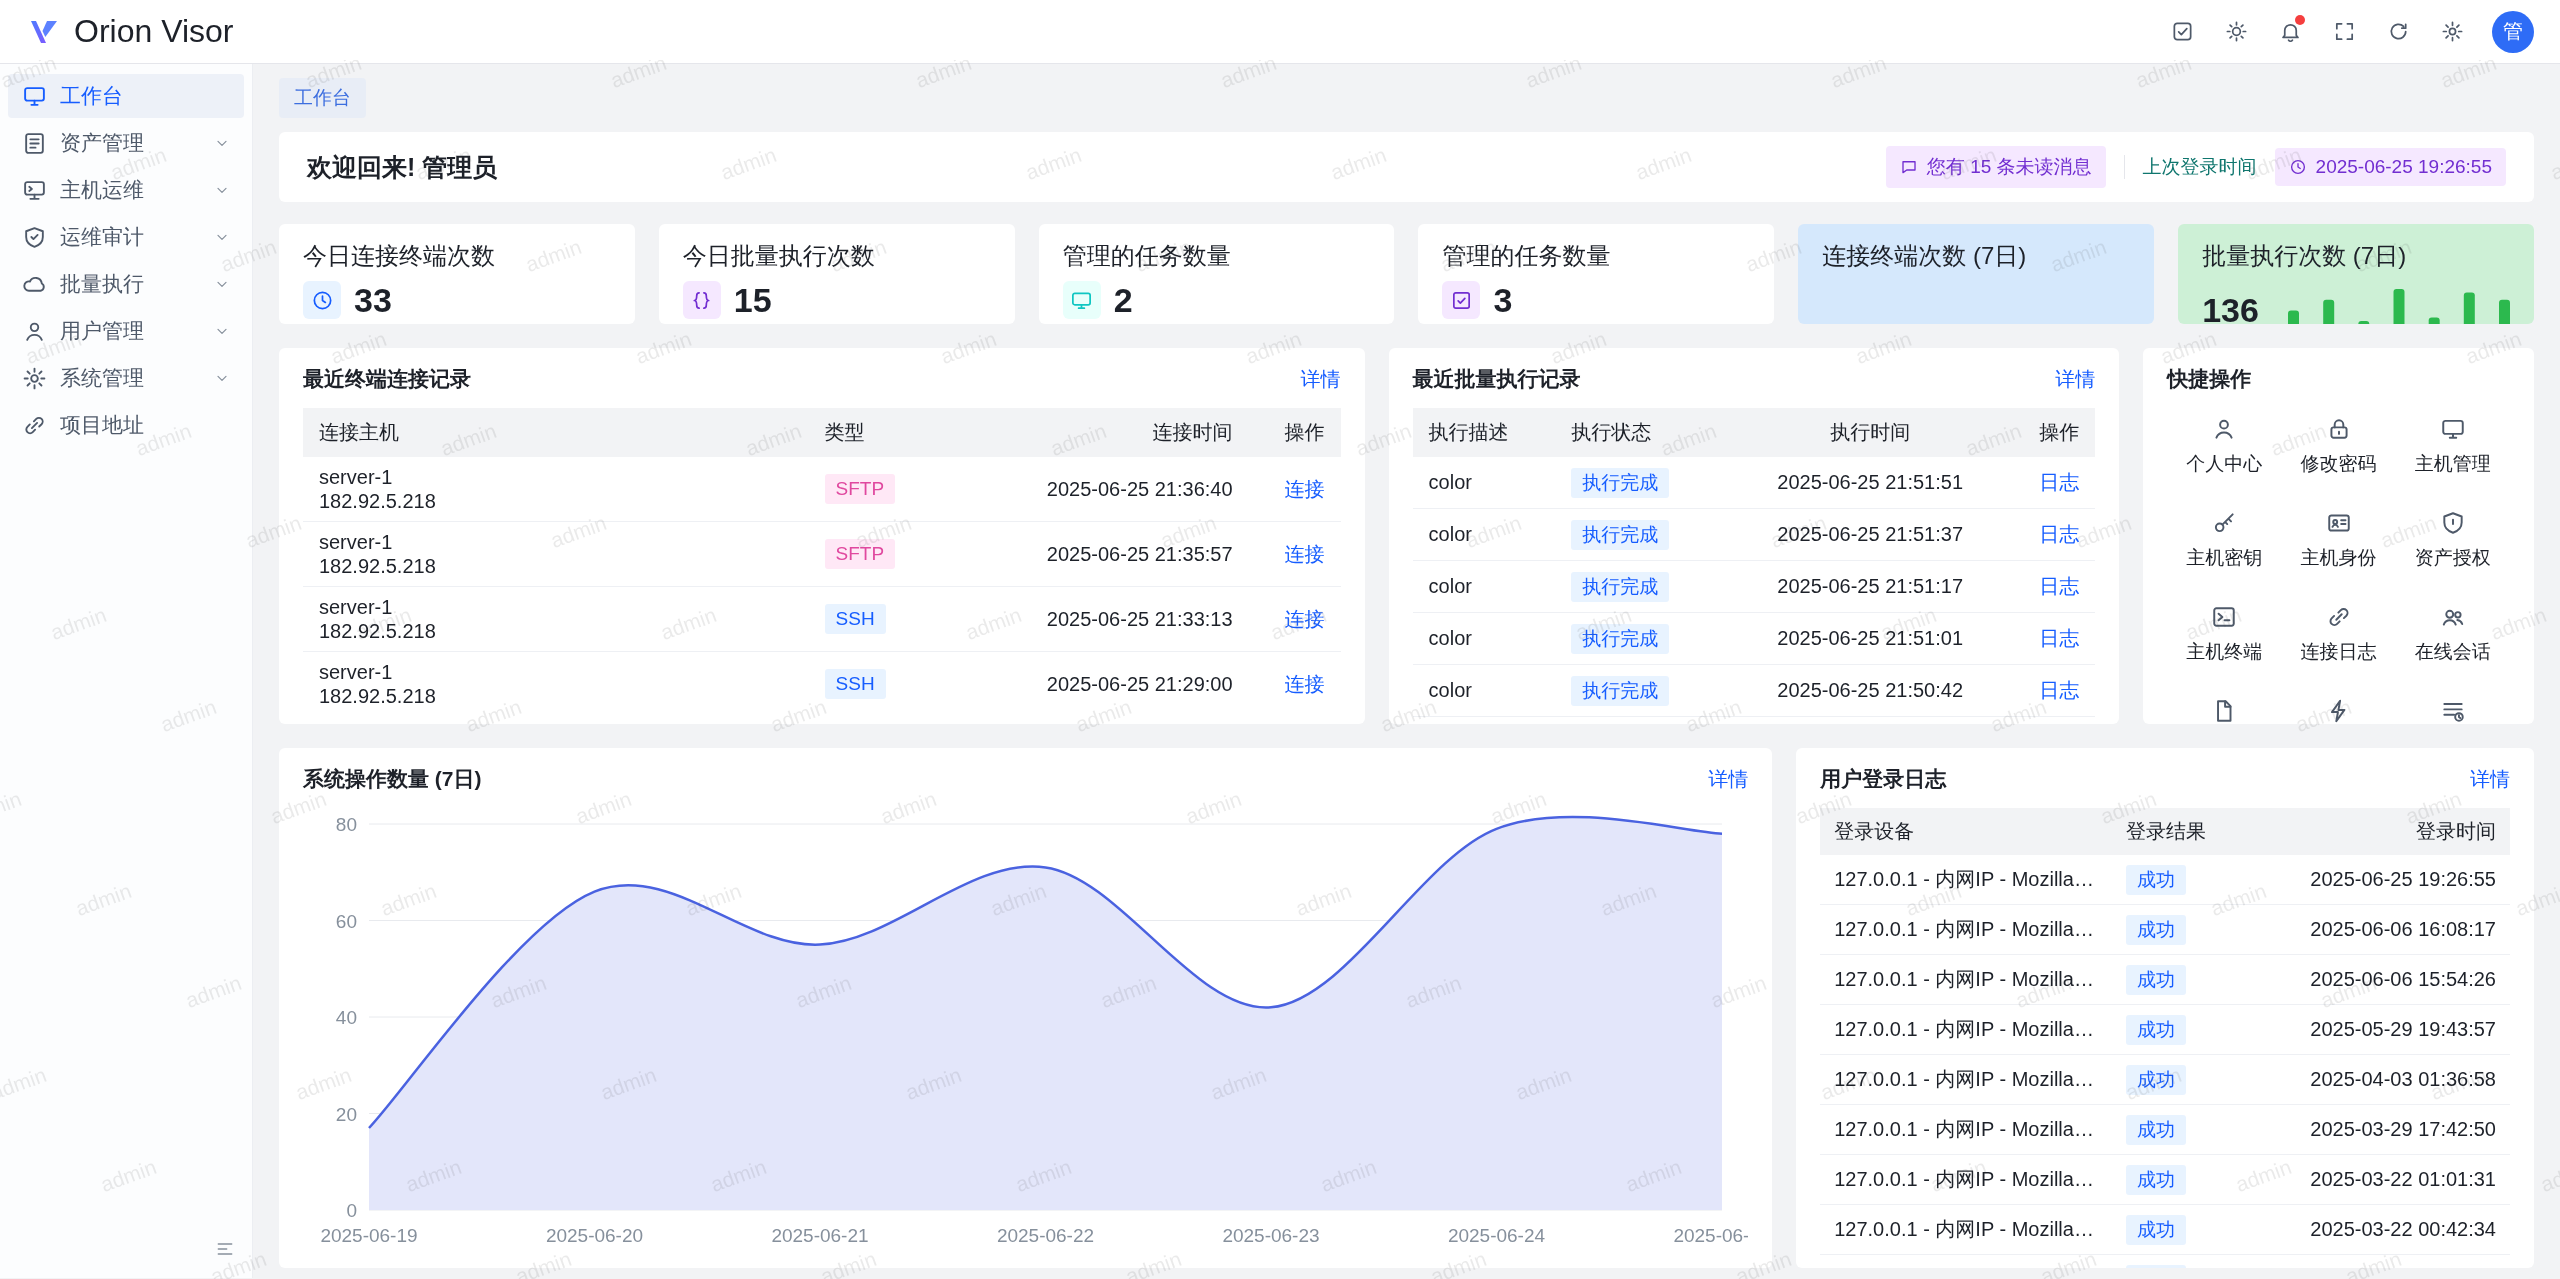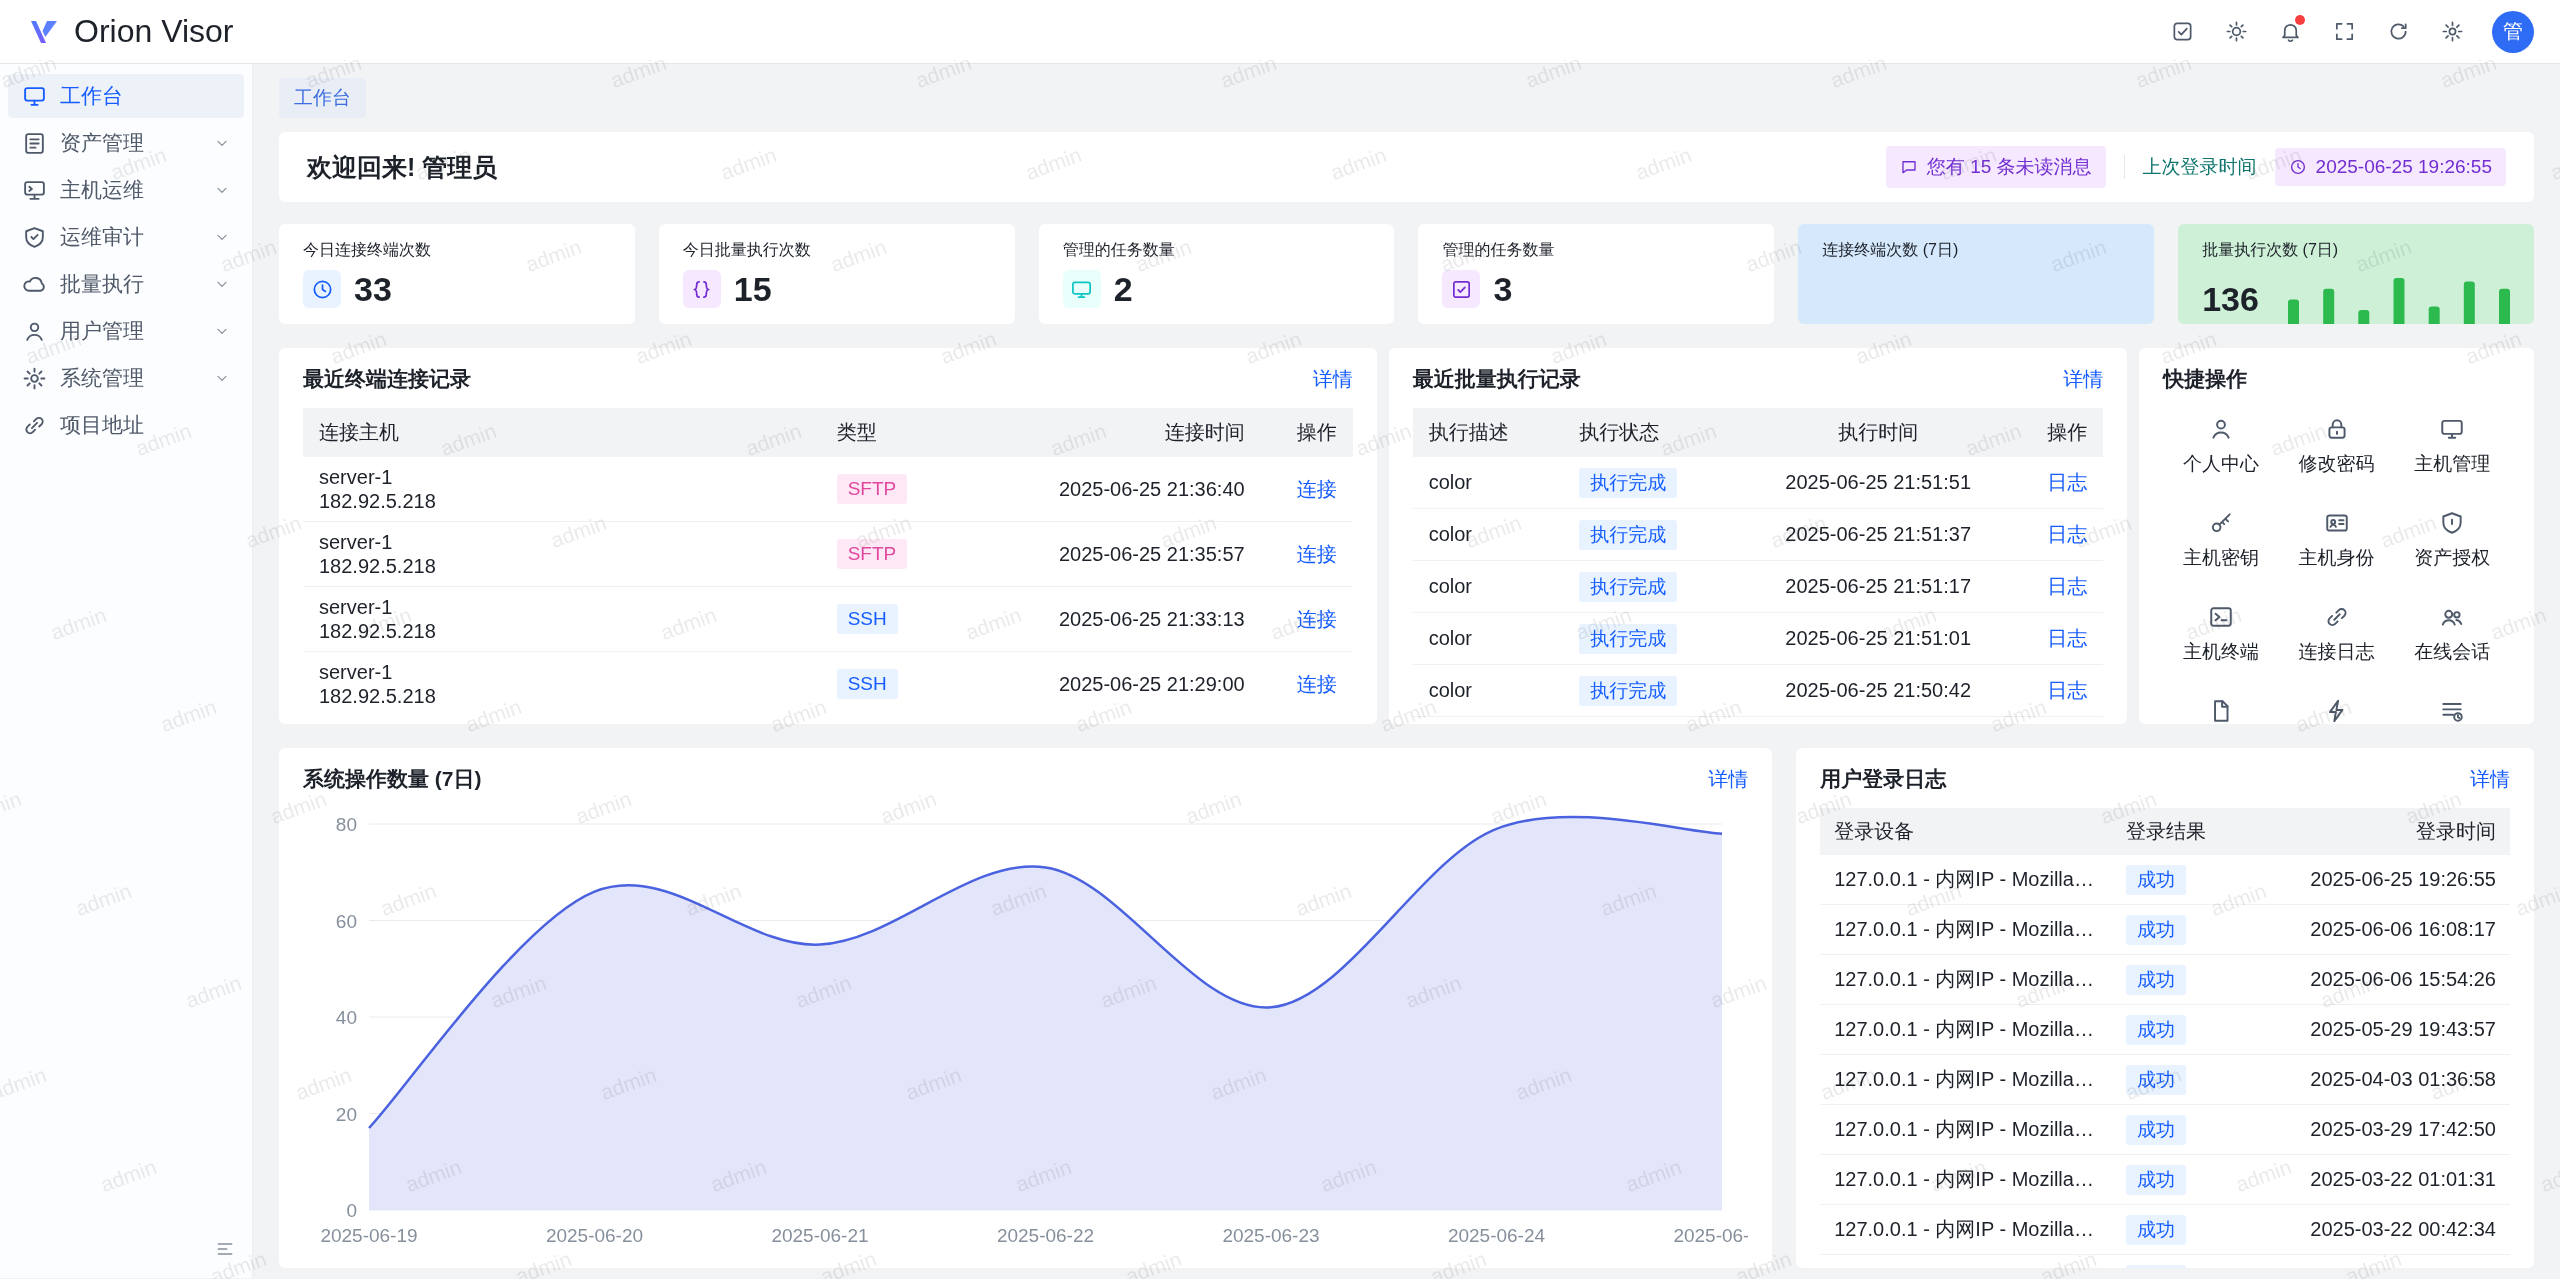--- a/index.html
+++ b/index.html
@@ -45,31 +45,31 @@
   .welcome-right{display:flex;align-items:center;gap:18px;font-size:19px}
   .pill{display:inline-flex;align-items:center;gap:9px;background:#f5e8ff;color:#722ed1;padding:8px 14px;border-radius:4px;cursor:pointer}
   .badge-icon{width:18px;height:18px;display:inline-flex}
   .vdiv{width:1px;height:24px;background:#e5e6eb}
   .last-login-label{color:#0f766e}
 
   
   .stats-row{display:flex;gap:24px;margin-bottom:24px}
   .stats-plain{display:contents}
   .stat-card{flex:1 1 0;height:100px;padding:16px 24px}
-  .stat-label{font-size:16px;color:#1d2129}
+  .stat-label{font-size:24px;color:#1d2129}
   .stat-bottom{display:flex;align-items:center;margin-top:9px;gap:13px}
   .stat-icon{width:38px;height:38px;border-radius:6px;display:inline-flex;align-items:center;justify-content:center}
   .stat-icon svg{width:23px;height:23px}
   .stat-value{font-size:34px;font-weight:600;color:#1d2129;line-height:1}
   .stat-hl-blue{background:#d5e8fc}
   .stat-hl-green{background:#cdf0d6}
   .spark{display:block;flex:1;min-width:0;height:58px;margin-left:16px}
 
   
-  .mid-row{display:flex;gap:12px;margin-bottom:24px;height:376px}
+  .mid-row{display:flex;gap:24px;margin-bottom:24px;height:376px}
   .mid-left{flex:684 1 0;padding:16px 24px 0}
   .mid-center{flex:450 1 0;padding:16px 24px 0}
   .mid-right{flex:226 1 0;padding:16px 24px 0}
   .card-head{display:flex;justify-content:space-between;align-items:center;margin-bottom:14px;height:30px}
   .card-title{font-size:21px;font-weight:600;color:#1d2129}
   .detail-link{color:#165dff;font-size:20px}
 
   table{width:100%;border-collapse:collapse;font-size:20px}
   th{background:#f2f3f5;font-weight:500;text-align:left;padding:11px 16px;color:#1d2129;white-space:nowrap}
   td{padding:8px 16px;border-bottom:1px solid #eef0f4;color:#1d2129;white-space:nowrap}

